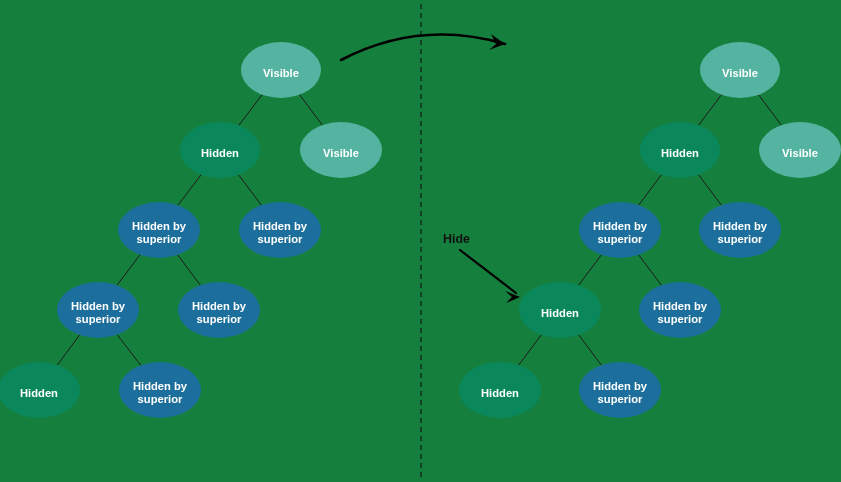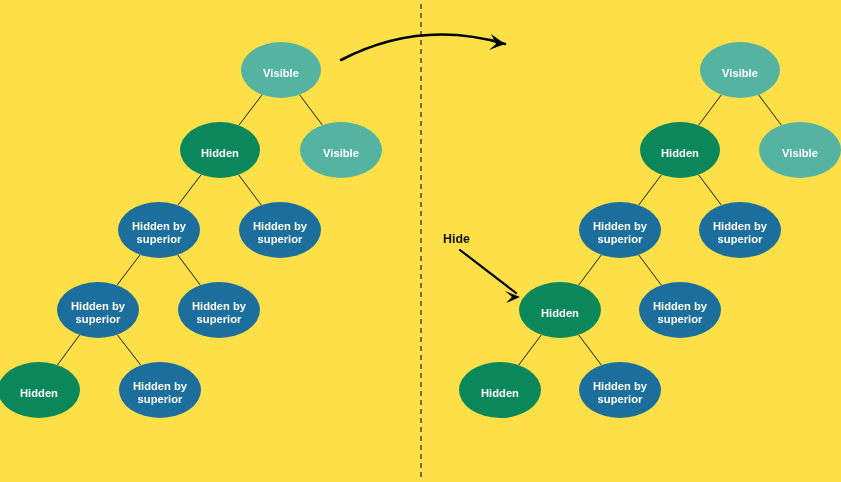--- a/index.html
+++ b/index.html
@@ -8,21 +8,21 @@
     padding: 0;
     background: #ffffff;
   }
   body {
     font-family: "Liberation Sans", sans-serif;
   }
   #canvas {
     position: relative;
     width: 841px;
     height: 482px;
-    background: #fde047;
+    background: #15803d;
     overflow: hidden;
   }
   #diagram-svg {
     position: absolute;
     left: 0;
     top: 0;
     width: 841px;
     height: 482px;
   }
   .edge-line {

